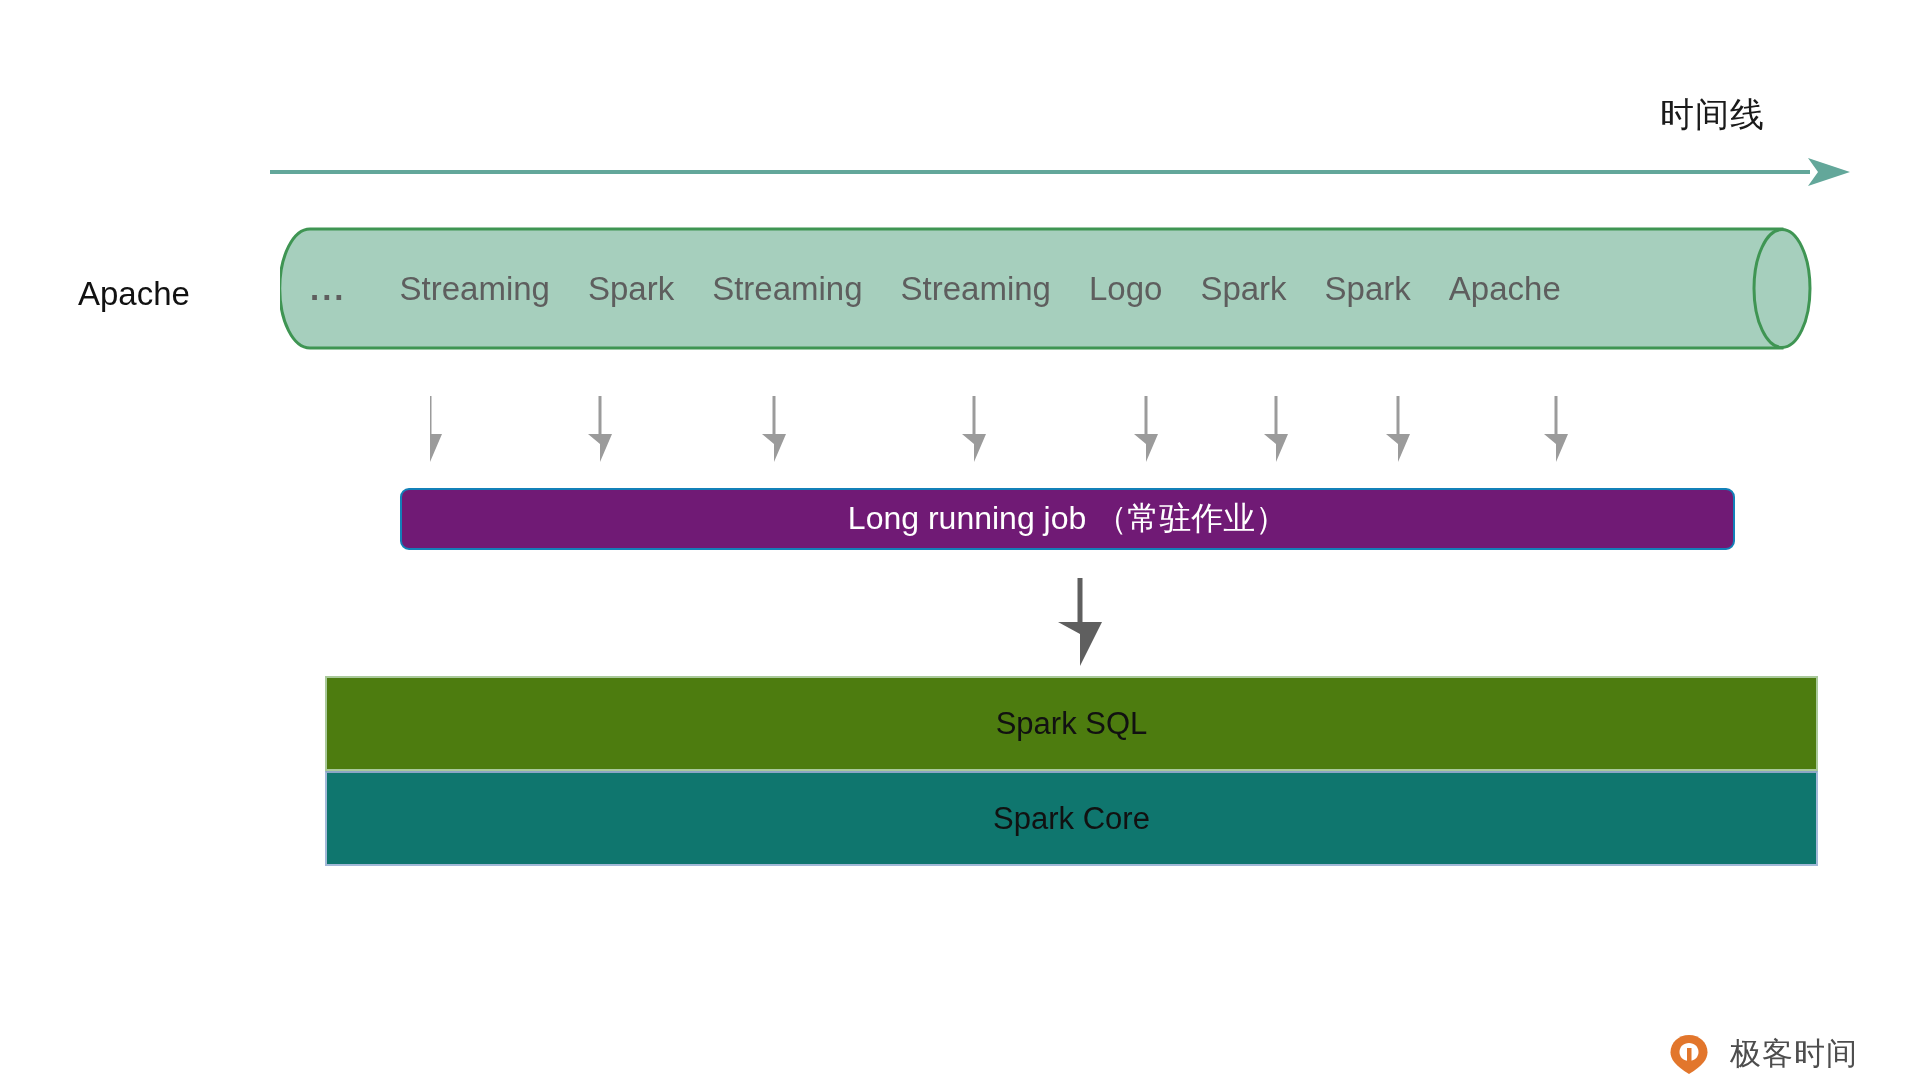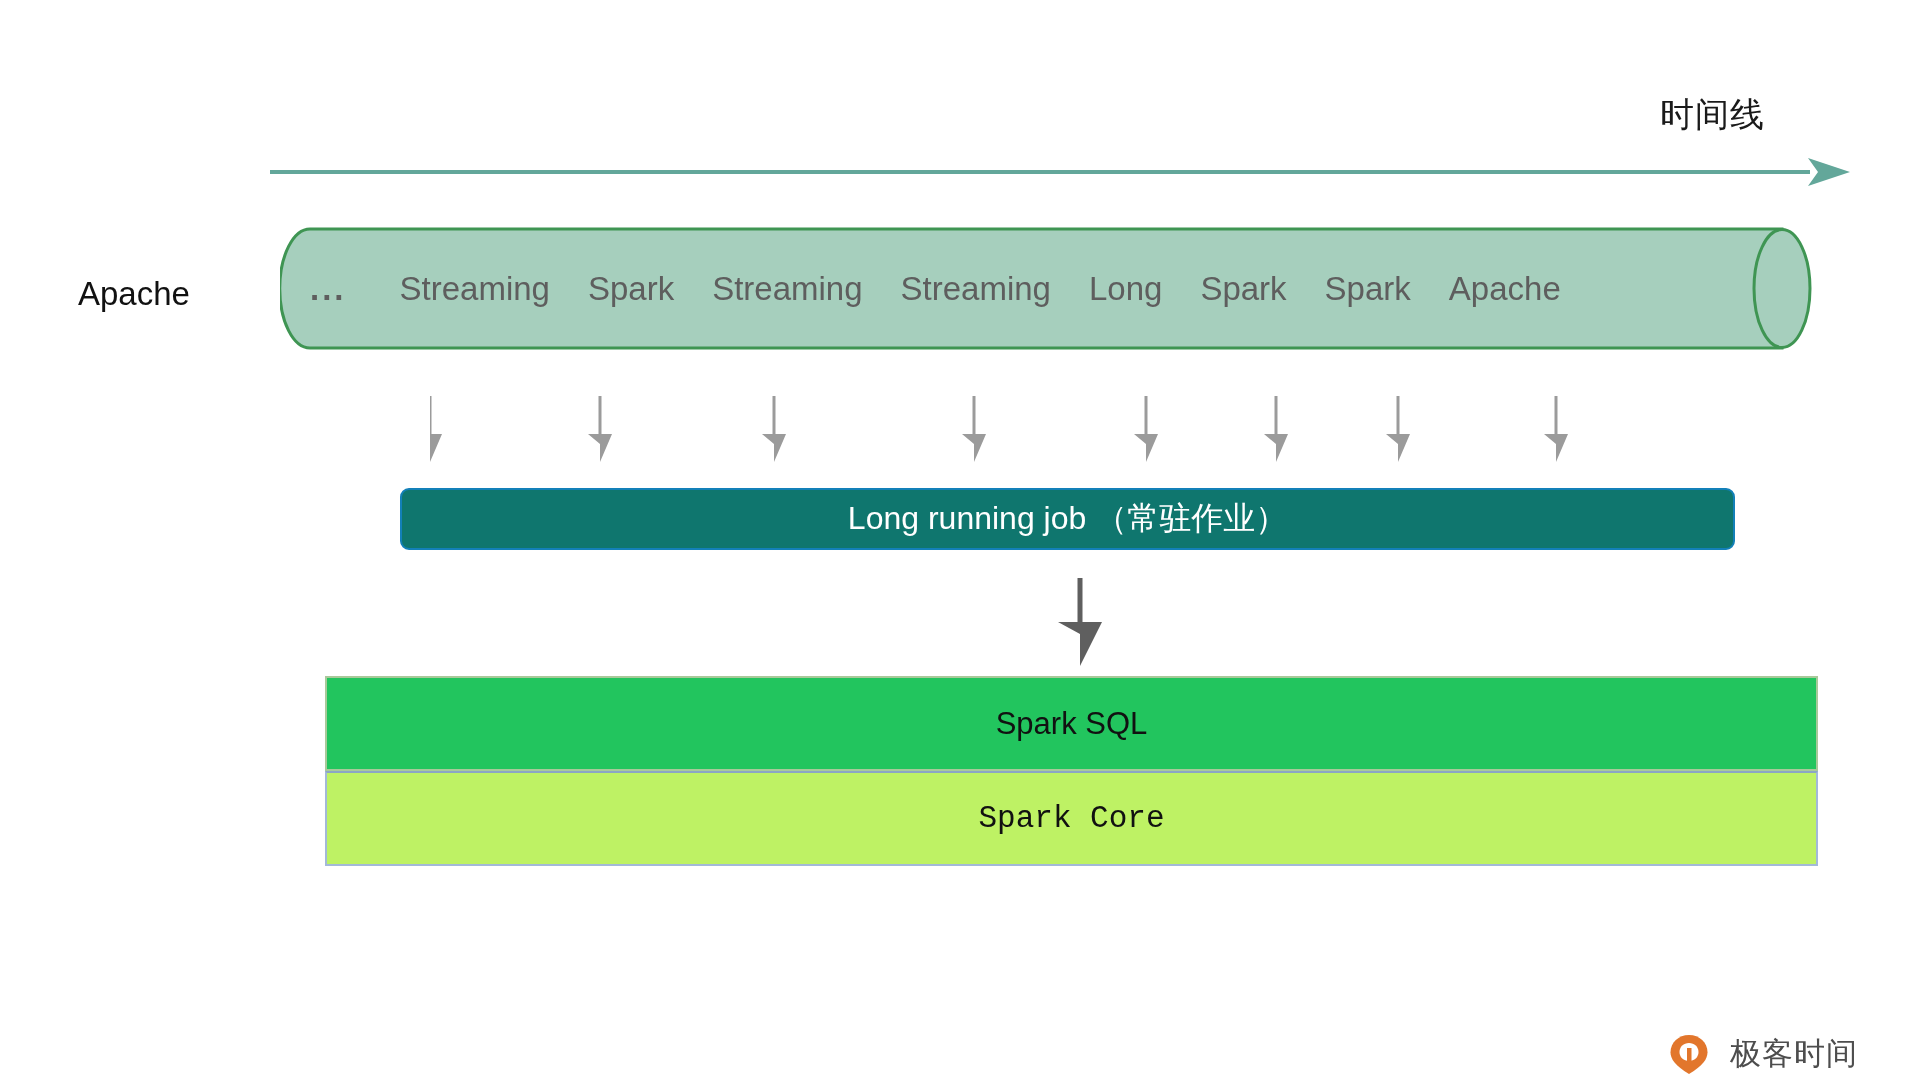--- a/index.html
+++ b/index.html
@@ -105,21 +105,21 @@
     height: 70px;
   }
 
   
   .job-bar {
     position: absolute;
     left: 400px;
     top: 472px;
     width: 1335px;
     height: 62px;
-    background: #0f766e;
+    background: #701a75;
     border: 2px solid #1380b8;
     border-radius: 9px;
     box-sizing: border-box;
     display: flex;
     align-items: center;
     justify-content: center;
     color: #ffffff;
     font-size: 32px;
     white-space: nowrap;
   }
@@ -146,28 +146,27 @@
     width: 100%;
     height: 95px;
     display: flex;
     align-items: center;
     justify-content: center;
     font-size: 31px;
     color: #111111;
     white-space: nowrap;
   }
   .stack-box.sql {
-    background: #22c55e;
+    background: #4d7c0f;
     border: 2px solid #a9c99a;
   }
   .stack-box.core {
-    background: #bef264;
+    background: #0f766e;
     border: 2px solid #a3b9d8;
     border-top: 2px solid #8ba6c4;
-    font-family: Liberation Mono, monospace;
   }
 
   
   .watermark {
     position: absolute;
     left: 1668px;
     top: 1012px;
     width: 230px;
     height: 52px;
     display: flex;
@@ -205,21 +204,21 @@
     <svg class="cylinder-svg" viewBox="0 0 1540 125">
       <path d="M 30 3 L 1502 3 L 1502 122 L 30 122 A 30 59 0 0 1 30 3 Z" fill="#a6cfbd" stroke="#3f9553" stroke-width="3"></path>
       <ellipse cx="1502" cy="62.5" rx="28" ry="59" fill="#a6cfbd" stroke="#3f9553" stroke-width="3"></ellipse>
     </svg>
     <div class="cylinder-items">
       <span class="cyl-item ellipsis">...</span>
       <span class="cyl-item">Streaming</span>
       <span class="cyl-item">Spark</span>
       <span class="cyl-item">Streaming</span>
       <span class="cyl-item">Streaming</span>
-      <span class="cyl-item">Long</span>
+      <span class="cyl-item">Logo</span>
       <span class="cyl-item">Spark</span>
       <span class="cyl-item">Spark</span>
       <span class="cyl-item">Apache</span>
     </div>
   </div>
 
   <svg class="small-arrows" viewBox="0 0 1220 70">
     <g stroke="#9b9b9b" stroke-width="3" fill="#9b9b9b">
       <g>
         <line x1="0" y1="2" x2="0" y2="46"></line>

